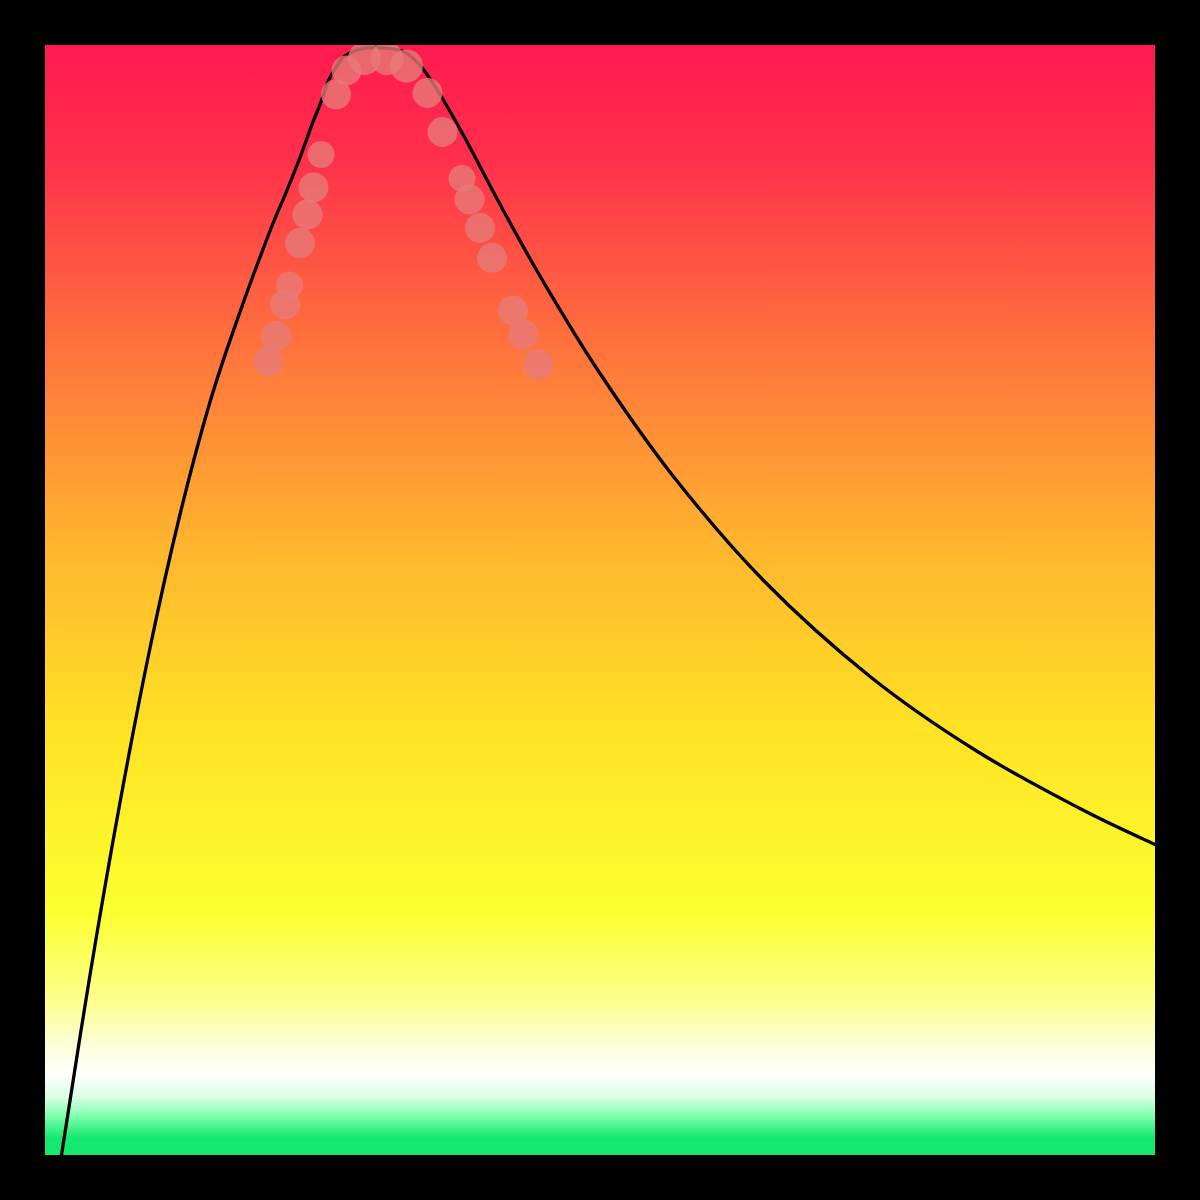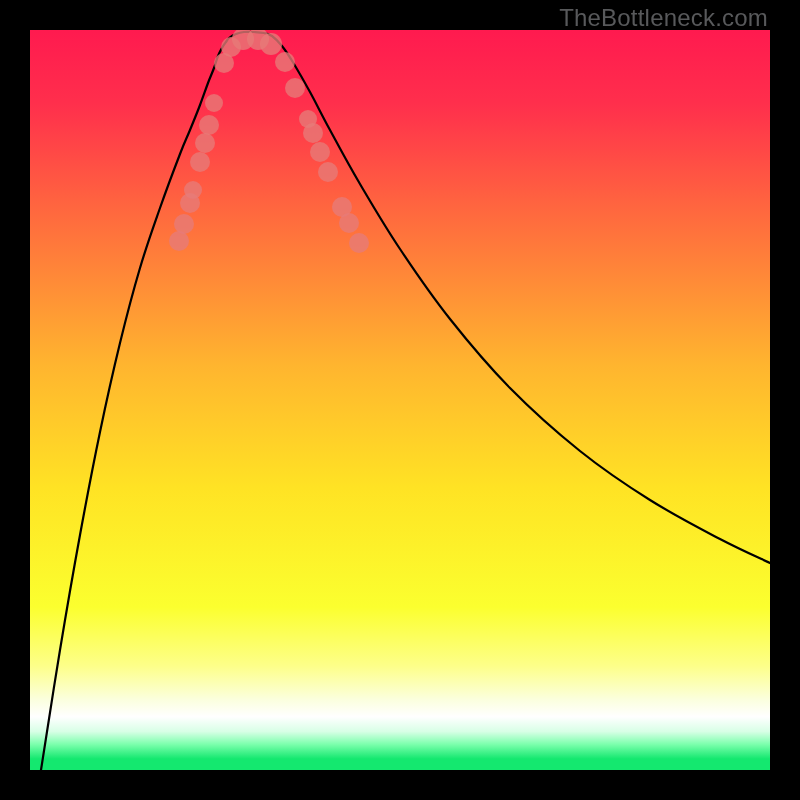--- a/index.html
+++ b/index.html
@@ -96,14 +96,13 @@
           <circle cx="283" cy="103" r="10" class="dot"></circle>
           <circle cx="290" cy="122" r="10" class="dot"></circle>
           <circle cx="298" cy="142" r="10" class="dot"></circle>
           <circle cx="312" cy="177" r="10" class="dot"></circle>
           <circle cx="319" cy="193" r="10" class="dot"></circle>
           <circle cx="329" cy="213" r="10" class="dot"></circle>
         </g>
     </svg>
   </div>
 
-  <div class="watermark">TheBottleneck.com</div>
 </div>
 
 </body></html>

